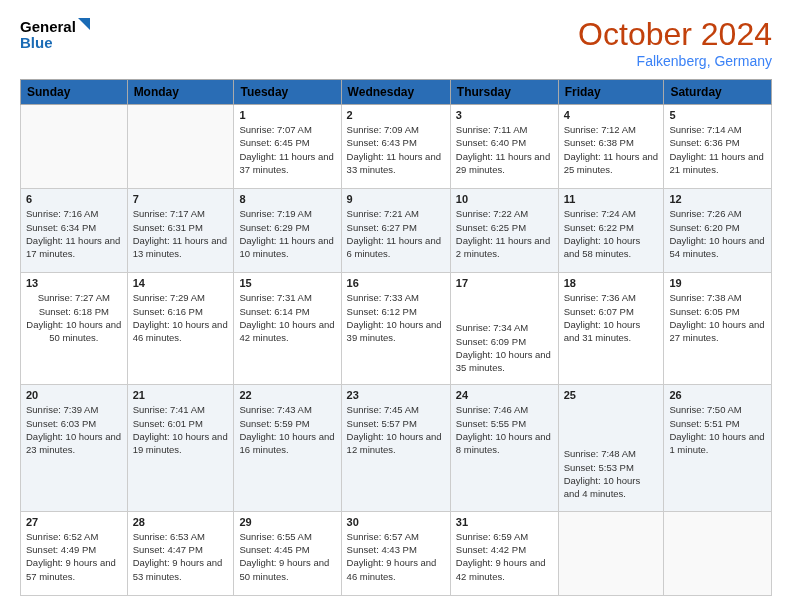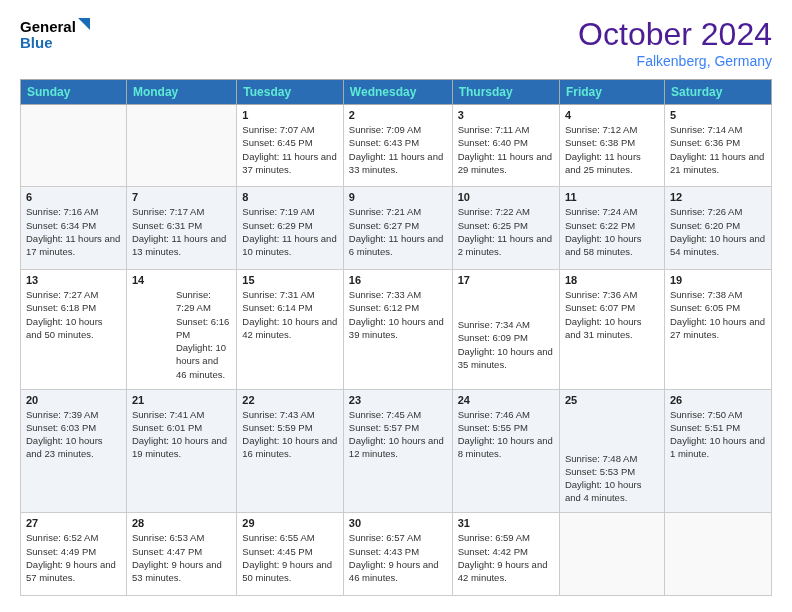--- a/index.html
+++ b/index.html
@@ -28,35 +28,35 @@
       align-items: center;
       gap: 2px;
       text-align: right;
     }
     .title-block {
       text-align: right;
     }
     .month-title {
       font-size: 32px;
       font-weight: normal;
-      color: #4c1d95;
+      color: #c2410c;
     }
     .location {
       font-size: 14px;
       color: #3b82f6;
     }
     .calendar {
       flex: 1;
       border-collapse: collapse;
       width: 100%;
       font-size: 10.5px;
     }
     .calendar th {
       background-color: #2a6db5;
-      color: #5eead4;
+      color: #000000;
       padding: 5px 6px;
       text-align: left;
       font-size: 12px;
       font-weight: bold;
       border: 1px solid #aaa;
     }
     .calendar td {
       border: 1px solid #ccc;
       padding: 4px 5px;
       vertical-align: top;
@@ -190,27 +190,27 @@
           <td>
             <span class="day-num">12</span>
             <div class="day-info" style="white-space: pre-line;">Sunrise: 7:26 AM
 Sunset: 6:20 PM
 Daylight: 10 hours and 54 minutes.</div>
           </td>
         </tr>
         <tr>
           <td>
             <span class="day-num">13</span>
-            <div class="day-info" style="white-space: pre-line;">Sunrise: 7:27 AM
+            <div class="day-info" style="white-space: pre-line; text-align: center;">Sunrise: 7:27 AM
 Sunset: 6:18 PM
 Daylight: 10 hours and 50 minutes.</div>
           </td>
           <td>
             <span class="day-num">14</span>
-            <div class="day-info" style="white-space: pre-line; margin-left: 44px;">Sunrise: 7:29 AM
+            <div class="day-info" style="white-space: pre-line;">Sunrise: 7:29 AM
 Sunset: 6:16 PM
 Daylight: 10 hours and 46 minutes.</div>
           </td>
           <td>
             <span class="day-num">15</span>
             <div class="day-info" style="white-space: pre-line;">Sunrise: 7:31 AM
 Sunset: 6:14 PM
 Daylight: 10 hours and 42 minutes.</div>
           </td>
           <td>

